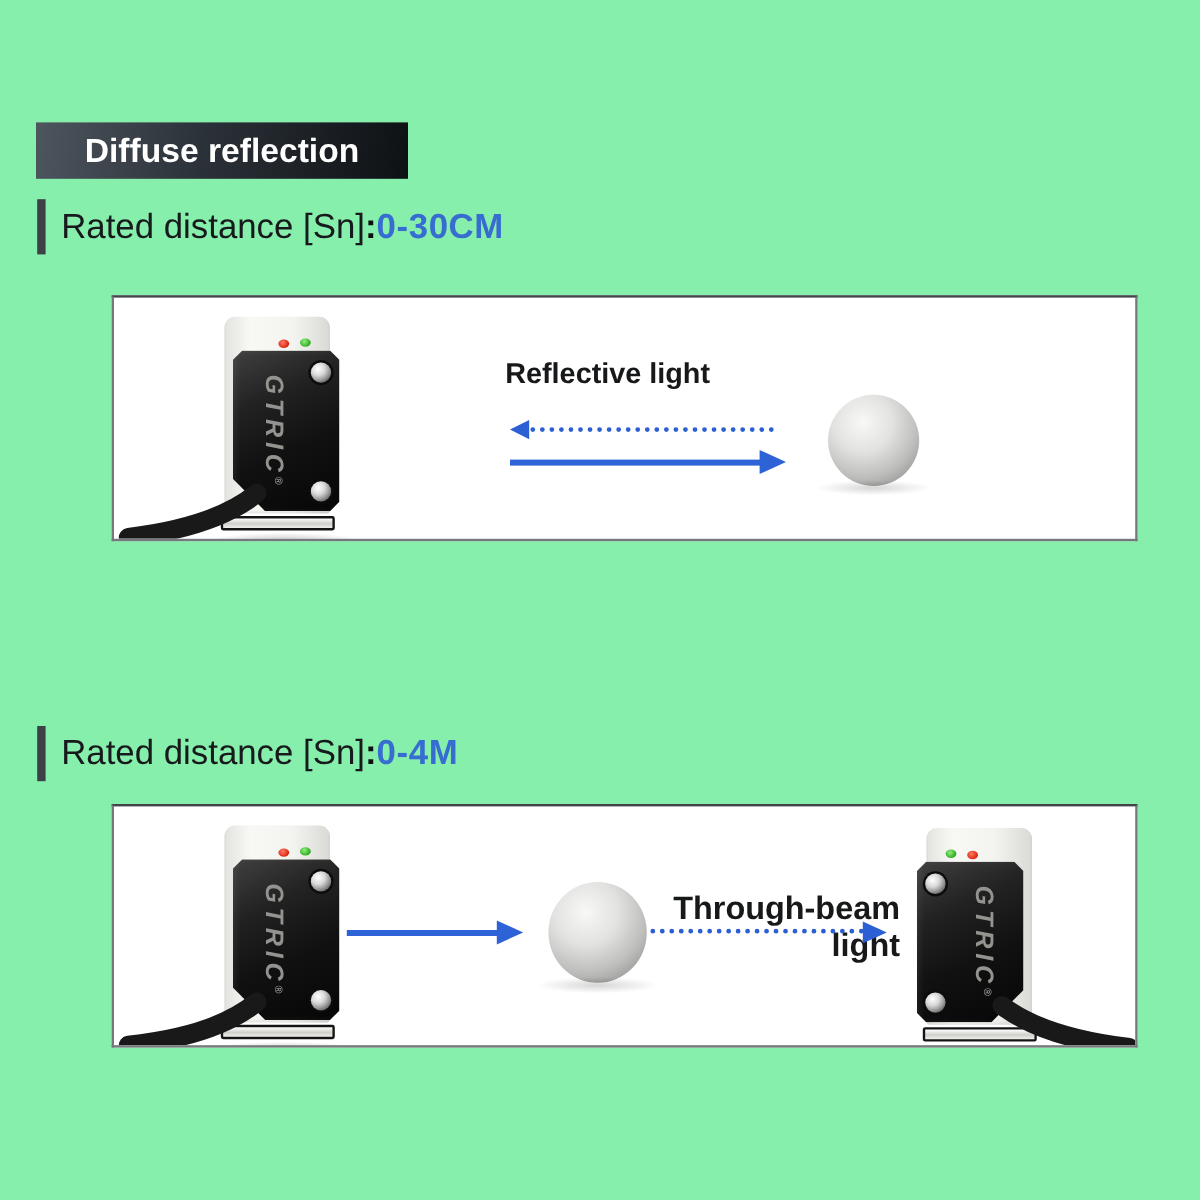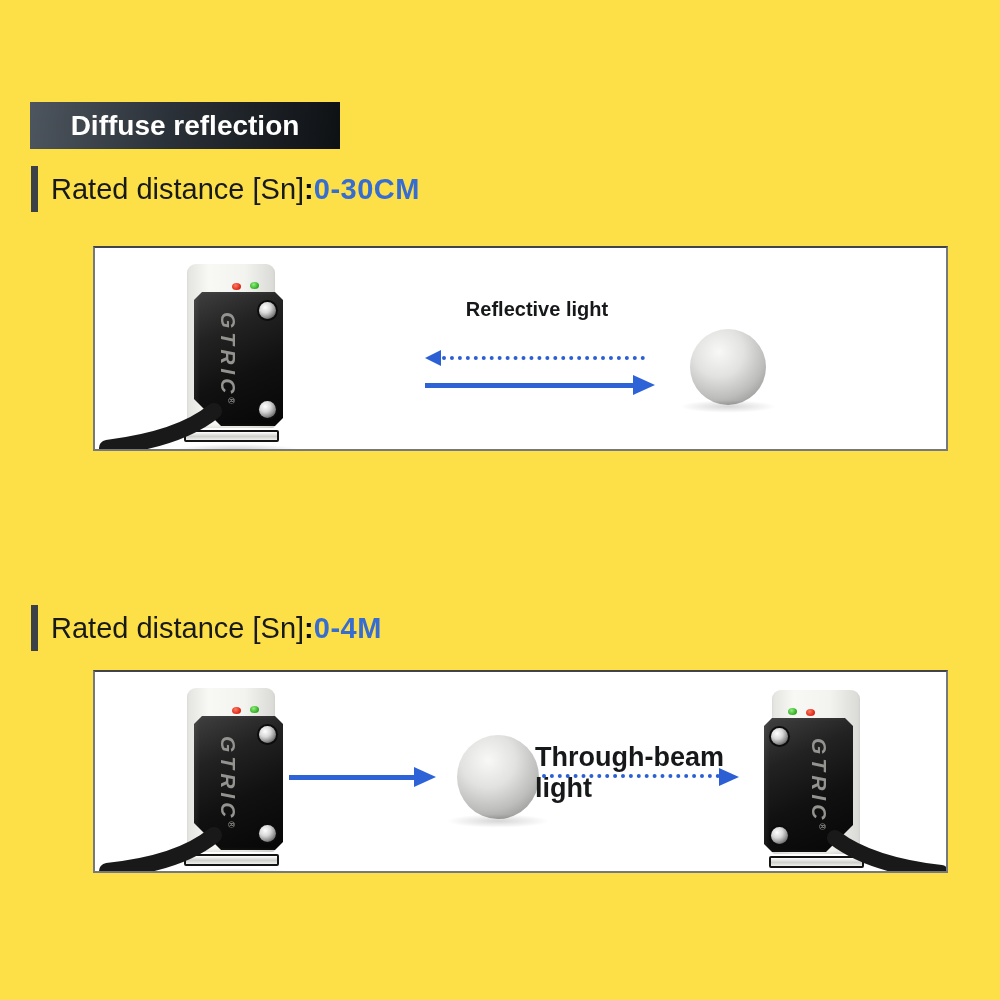--- a/index.html
+++ b/index.html
@@ -1,17 +1,17 @@
 <!DOCTYPE html>
 <html><head>
 <meta charset="utf-8">
 <style>
   html,body { margin:0; padding:0; background:#ffffff; }
   .page {
-    position:relative; width:1000px; height:1000px; background:#fde047;
+    position:relative; width:1000px; height:1000px; background:#86efac;
     font-family:"Liberation Sans", sans-serif; overflow:hidden;
   }
 
   
   .banner {
     position:absolute; left:30px; width:310px; height:47px;
     background:linear-gradient(97deg,#4d555e 0%, #2b3138 45%, #0e1114 100%);
     color:#ffffff; font-size:28px; font-weight:700;
     display:flex; align-items:center; justify-content:center;
   }
@@ -103,22 +103,22 @@
     background:radial-gradient(circle at 38% 30%, #f8f8f6, #e2e2e0 35%, #bdbdbb 65%, #939391 88%, #868684);
   }
   .ball-shadow { position:absolute; background:radial-gradient(ellipse at center, rgba(0,0,0,.16), rgba(0,0,0,0) 68%); }
   .ball-1 { left:595px; top:81px; width:76px; height:76px; }
   .ball-1-shadow { left:583px; top:152px; width:100px; height:13px; }
   .ball-2 { left:362px; top:63px; width:82px; height:84px; }
   .ball-2-shadow { left:350px; top:142px; width:106px; height:14px; }
 
   
   .beam-label { position:absolute; color:#17181a; font-weight:700; }
-  .beam-label-1 { left:326px; top:50px; width:232px; text-align:center; font-size:20px; }
-  .beam-label-2 { left:440px; top:70px; width:215px; text-align:left; font-size:27px; }
+  .beam-label-1 { left:326px; top:50px; width:232px; font-size:24px; }
+  .beam-label-2 { left:440px; top:70px; width:215px; text-align:right; font-size:27px; }
 
   .arr-line { position:absolute; background:#2e63d8; }
   .arr-head-right { position:absolute; width:0; height:0; border-style:solid; border-color:transparent; }
   .arr-head-left  { position:absolute; width:0; height:0; border-style:solid; border-color:transparent; }
   .arr-dots { position:absolute; height:0; border-top:4px dotted #2c5fd3; }
 
   
   .p1-dot-head { left:330px; top:102px; border-width:8px 16px 8px 0; border-right-color:#2c5fd3; }
   .p1-dots     { left:347px; top:108px; width:203px; }
   .p1-line     { left:330px; top:135px; width:209px; height:5px; }

